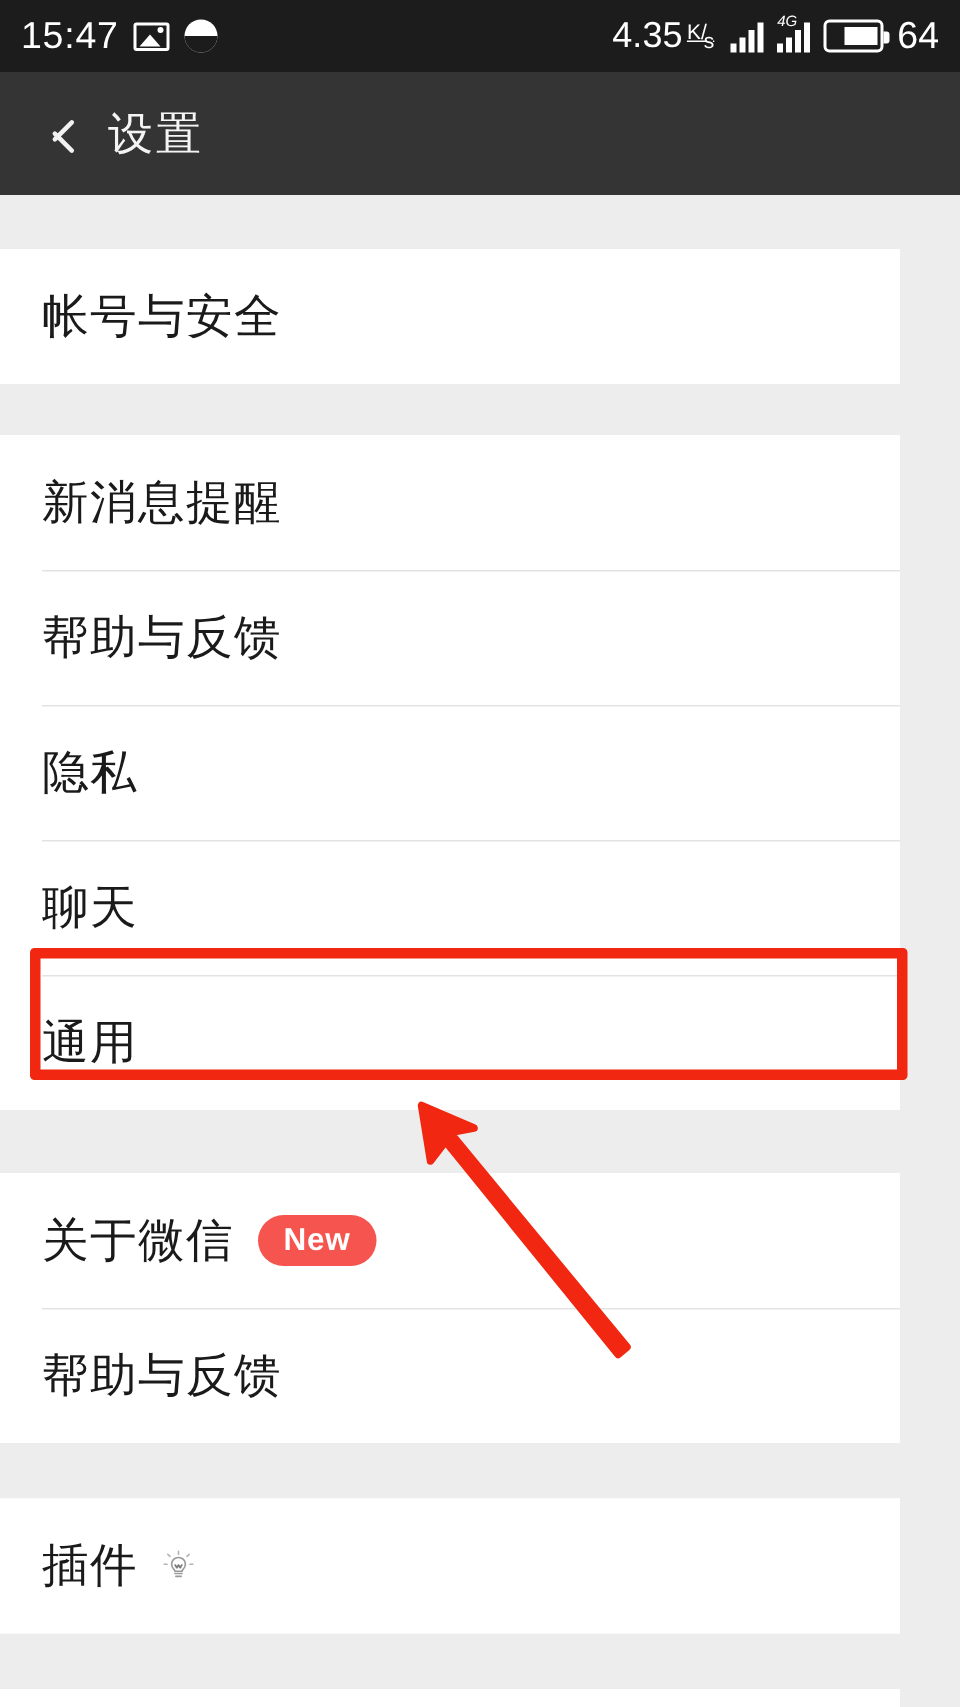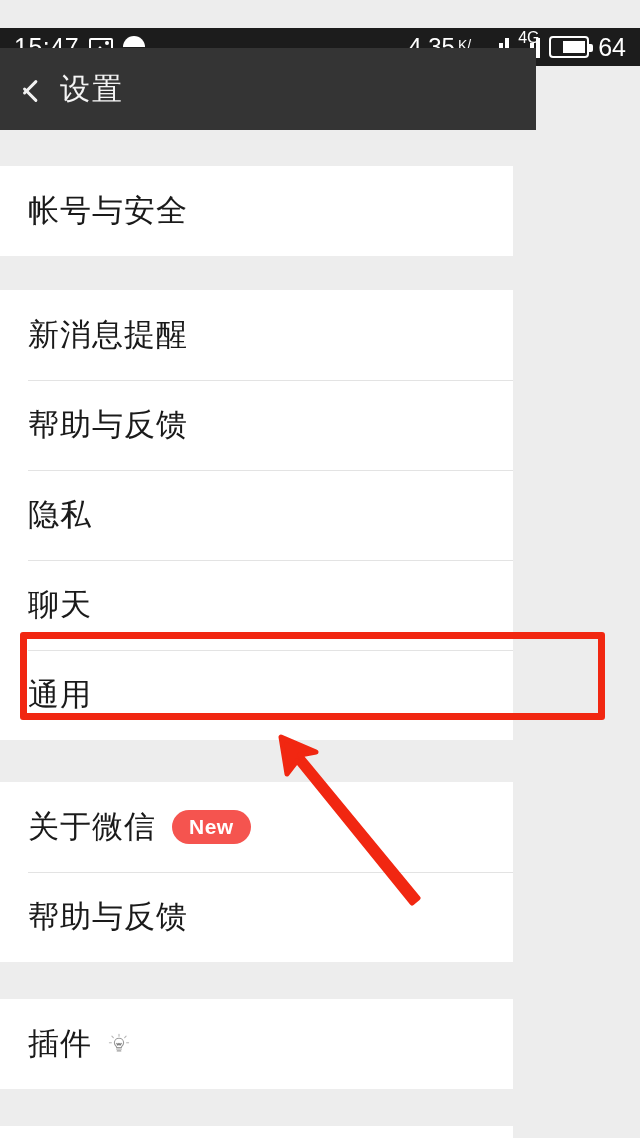--- a/index.html
+++ b/index.html
@@ -6,23 +6,23 @@
   html, body {
     width:640px; height:1138px;
     background:#ededed;
     font-family:"Liberation Sans","DejaVu Sans",sans-serif;
     overflow:hidden;
   }
   #phone { position:relative; width:640px; height:1138px; background:#ededed; }
 
   
   .statusbar{
-    position:absolute; top:0; left:0; width:640px; height:38px;
+    position:absolute; top:0; left:0; width:640px; height:48px;
     background:#1c1c1c; color:#ffffff;
-    display:flex; align-items:center; padding:0 14px;margin-top:28px;
+    display:flex; align-items:center; padding:0 14px;
   }
   .sb-left{ display:flex; align-items:center; gap:10px; }
   .sb-right{ margin-left:auto; display:flex; align-items:center; gap:9px; }
   .sb-time{ font-size:25px; letter-spacing:.5px; }
   .sb-speed{ font-size:24px; display:flex; align-items:baseline; }
   .sb-unit{ font-size:14px; margin-left:3px; position:relative; top:-5px;text-decoration:underline;}
   .sb-unit .den{ position:relative; top:6px; left:-2px;}
   .sb-batt-num{ font-size:25px; }
 
   .ic-photo{ width:24px; height:19px; border:2.5px solid #fff; border-radius:2px; position:relative; }
@@ -30,46 +30,46 @@
      border-left:7px solid transparent;border-right:7px solid transparent;border-bottom:8px solid #fff;}
   .ic-photo:before{ content:""; position:absolute; right:2px; top:1px; width:4px;height:4px;background:#fff;border-radius:50%;}
   .ic-moon{ width:22px;height:22px;border-radius:50%;background:#fff;position:relative;overflow:hidden;}
   .ic-moon:after{content:"";position:absolute;left:-1px;top:11px;width:24px;height:13px;background:#1c1c1c;}
 
   .bars{ display:flex; align-items:flex-end; gap:2px; height:22px; position:relative;}
   .bars i{ display:block; width:4px; background:#fff; }
   .bars i:nth-child(1){height:6px;} .bars i:nth-child(2){height:10px;}
   .bars i:nth-child(3){height:15px;} .bars i:nth-child(4){height:20px;}
   .bars.g4{ padding-left:0; }
-  .g4label{ position:absolute; top:-3px; left:0px; font-size:16px; line-height:10px; }
+  .g4label{ position:absolute; top:-3px; left:0px; font-size:10px; line-height:10px;font-style:italic; }
   .bars.g4 i{ }
   .wrap4g{ position:relative; display:flex; align-items:flex-end; }
 
   .ic-batt{ width:40px;height:22px;border:2.5px solid #fff;border-radius:4px;position:relative;
      display:flex;align-items:center; }
   .ic-batt:after{content:"";position:absolute;right:-6px;top:6px;width:4px;height:8px;background:#fff;border-radius:0 2px 2px 0;}
   .ic-batt span{ display:block; height:12px; width:22px; background:#fff; margin-left:auto; margin-right:2px;}
 
   
   .navbar{
-    position:absolute; top:48px; left:0; width:536px; height:82px;
-    background:#343434; display:flex; align-items:center; padding-left:12px;
+    position:absolute; top:48px; left:0; width:640px; height:82px;
+    background:#343434; display:flex; align-items:center; padding-left:24px;
   }
   .back-chevron{ width:26px;height:26px; position:relative; margin-right:22px; }
   .back-chevron:before, .back-chevron:after{
     content:""; position:absolute; left:10px; width:3px; background:#f2f2f2; border-radius:2px;
   }
   .back-chevron:before{ height:19px; top:-1px; transform:rotate(45deg); transform-origin:bottom center;}
   .back-chevron:after{ height:19px; top:12px; transform:rotate(-45deg); transform-origin:top center;}
   .nav-title{ color:#f4f4f4; font-size:30px; letter-spacing:2px; }
 
   
   .list{ position:absolute; top:130px; left:0; width:640px; }
   .gap{ background:#ededed; width:640px; }
-  .group{ background:#ffffff; width:513px; }
+  .group{ background:#ffffff; width:600px; }
   .row{
     position:relative; height:90px; display:flex; align-items:center;
     padding-left:28px; background:#ffffff;
   }
   .row + .row:before{
     content:""; position:absolute; left:28px; right:0; top:0; height:1px; background:#e3e3e3;
   }
   .row-label{ font-size:31px; color:#1a1a1a; letter-spacing:1px; }
 
   .badge-new{

